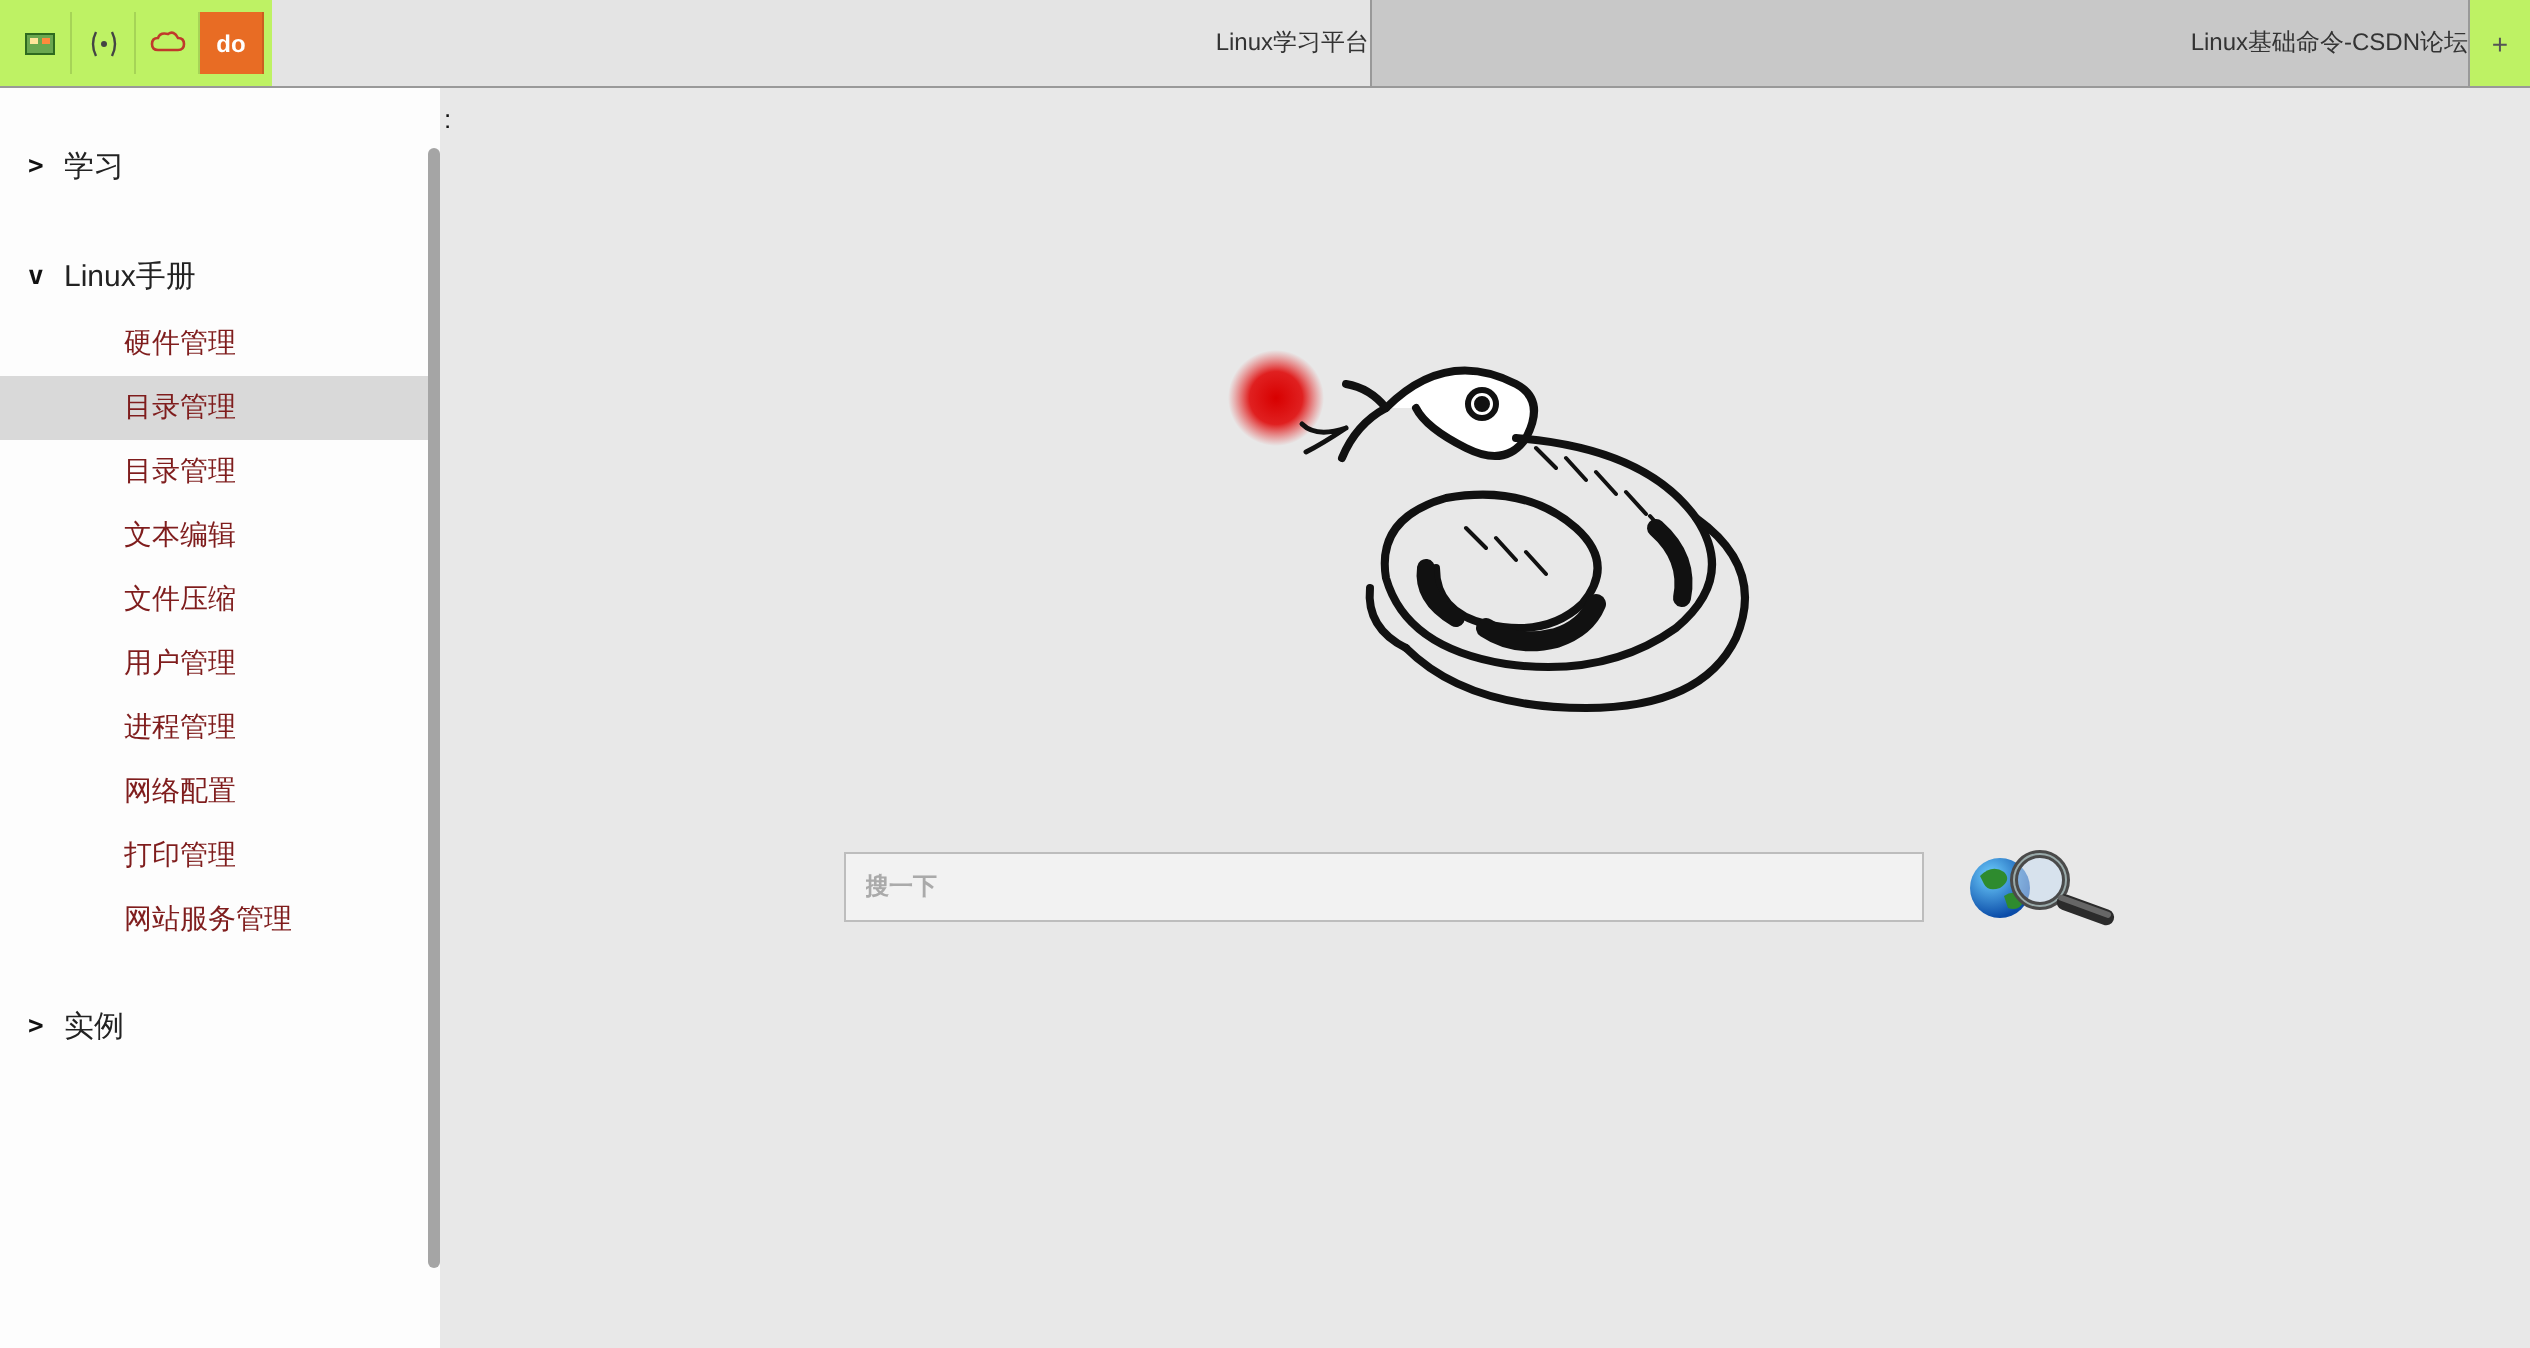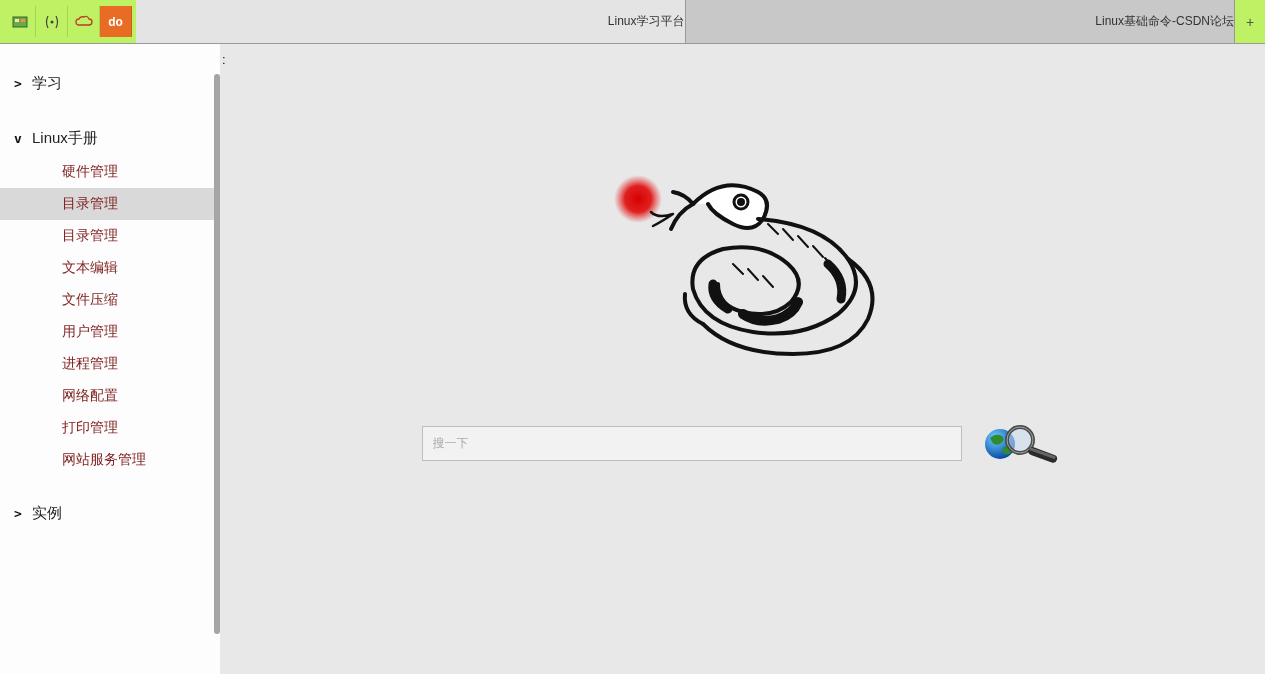--- a/index.html
+++ b/index.html
@@ -31,21 +31,21 @@
   .nav-header .chevron { position: absolute; left: 32px; transform: translateX(-18px); font-family: monospace; font-weight: bold; font-size: 13px; color: #111; }
   .nav-sub { list-style: none; }
   .nav-sub li { padding: 7px 0 7px 62px; font-size: 14px; color: #7f1d1d; cursor: pointer; }
   .nav-sub li.selected { background: #d9d9d9; }
   
   
   .content { flex: 1; position: relative; background: #e8e8e8; }
   .content-colon { position: absolute; left: 2px; top: 8px; font-size: 13px; color: #111; }
   .logo-area { position: absolute; left: 50%; top: 120px; transform: translateX(-50%); width: 300px; height: 200px; }
   .search-row { position: absolute; left: 50%; top: 378px; transform: translateX(-50%); display: flex; align-items: center; gap: 18px; }
-  .search-input { width: 540px; height: 35px; border: 1px solid #bdbdbd; background: #f2f2f2; padding: 0 10px; font-size: 12px; color: #555; }
+  .search-input { width: 540px; height: 35px; border: 1px solid #bdbdbd; background: #f2f2f2; padding: 0 10px; font-size: 12px; color: #555; font-weight: bold; }
   .search-input::placeholder { color: #aaa; font-size: 12px; }
   .search-btn { width: 84px; height: 42px; display:flex; align-items:center; justify-content:center; cursor: pointer; }
 </style>
 </head>
 <body>
 
 <div class="tabbar">
   <div class="tabbar-icons">
     <div class="tabbar-icon">
       <svg width="18" height="18" viewBox="0 0 18 18">

